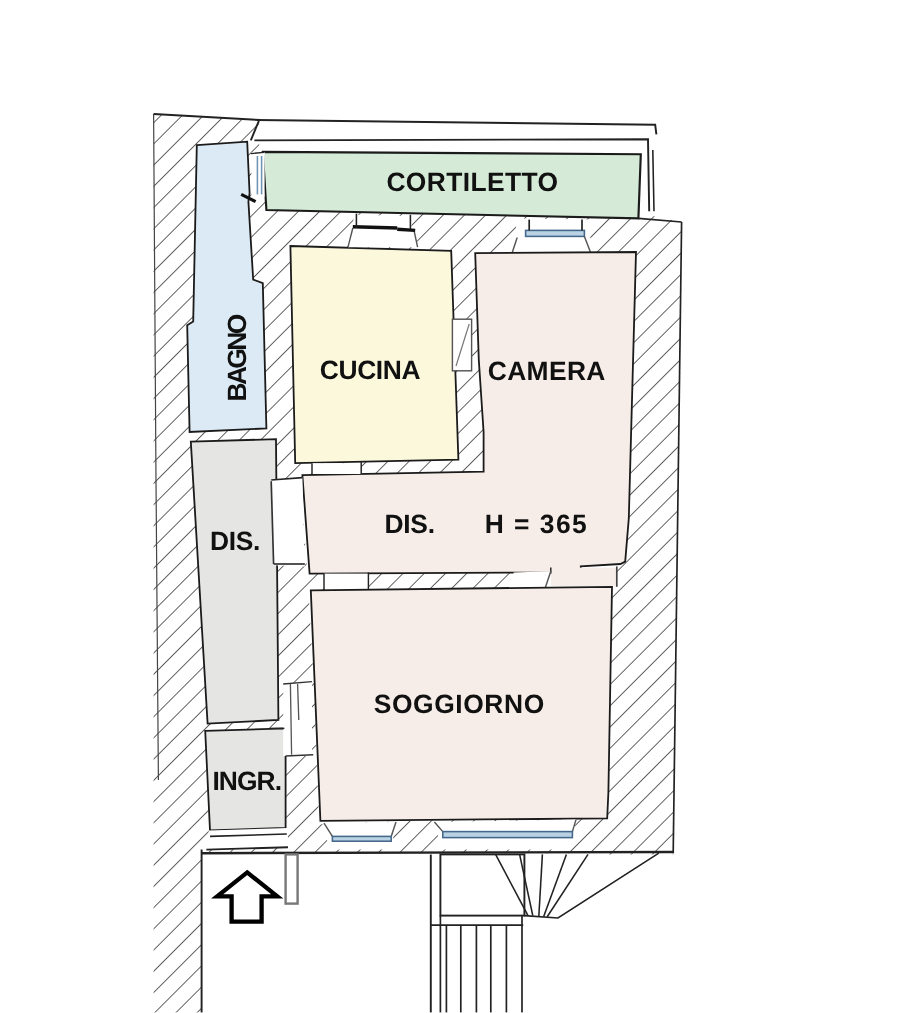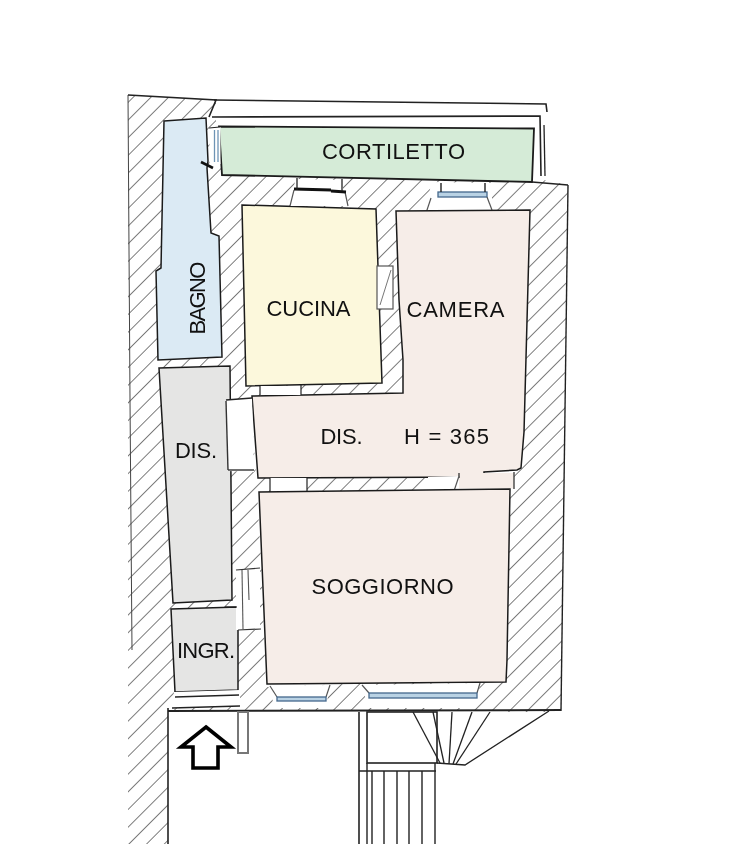--- a/index.html
+++ b/index.html
@@ -1,16 +1,16 @@
 <!DOCTYPE html>
 <html><head>
 <meta charset="utf-8">
 <style>
   html,body{margin:0;padding:0;background:#ffffff;}
-  .wrap{width:752px;height:844px;position:relative;overflow:hidden;background:#fff;}
+  .wrap{width:752px;height:844px;position:relative;overflow:hidden;background:#fff;font-weight:bold;}
   text{font-family:"Liberation Sans", sans-serif;fill:#111;}
 </style>
 </head>
 <body>
 <div class="wrap">
 <svg width="752" height="844" viewBox="0 0 752 844" xmlns="http://www.w3.org/2000/svg">
 <defs>
   <pattern id="hatch" width="12.5" height="12.5" patternUnits="userSpaceOnUse" patternTransform="rotate(-45)">
     <rect width="12.5" height="12.5" fill="#ffffff"></rect>
     <line x1="0" y1="0" x2="12.5" y2="0" stroke="#1d1d1d" stroke-width="1.15"></line>

